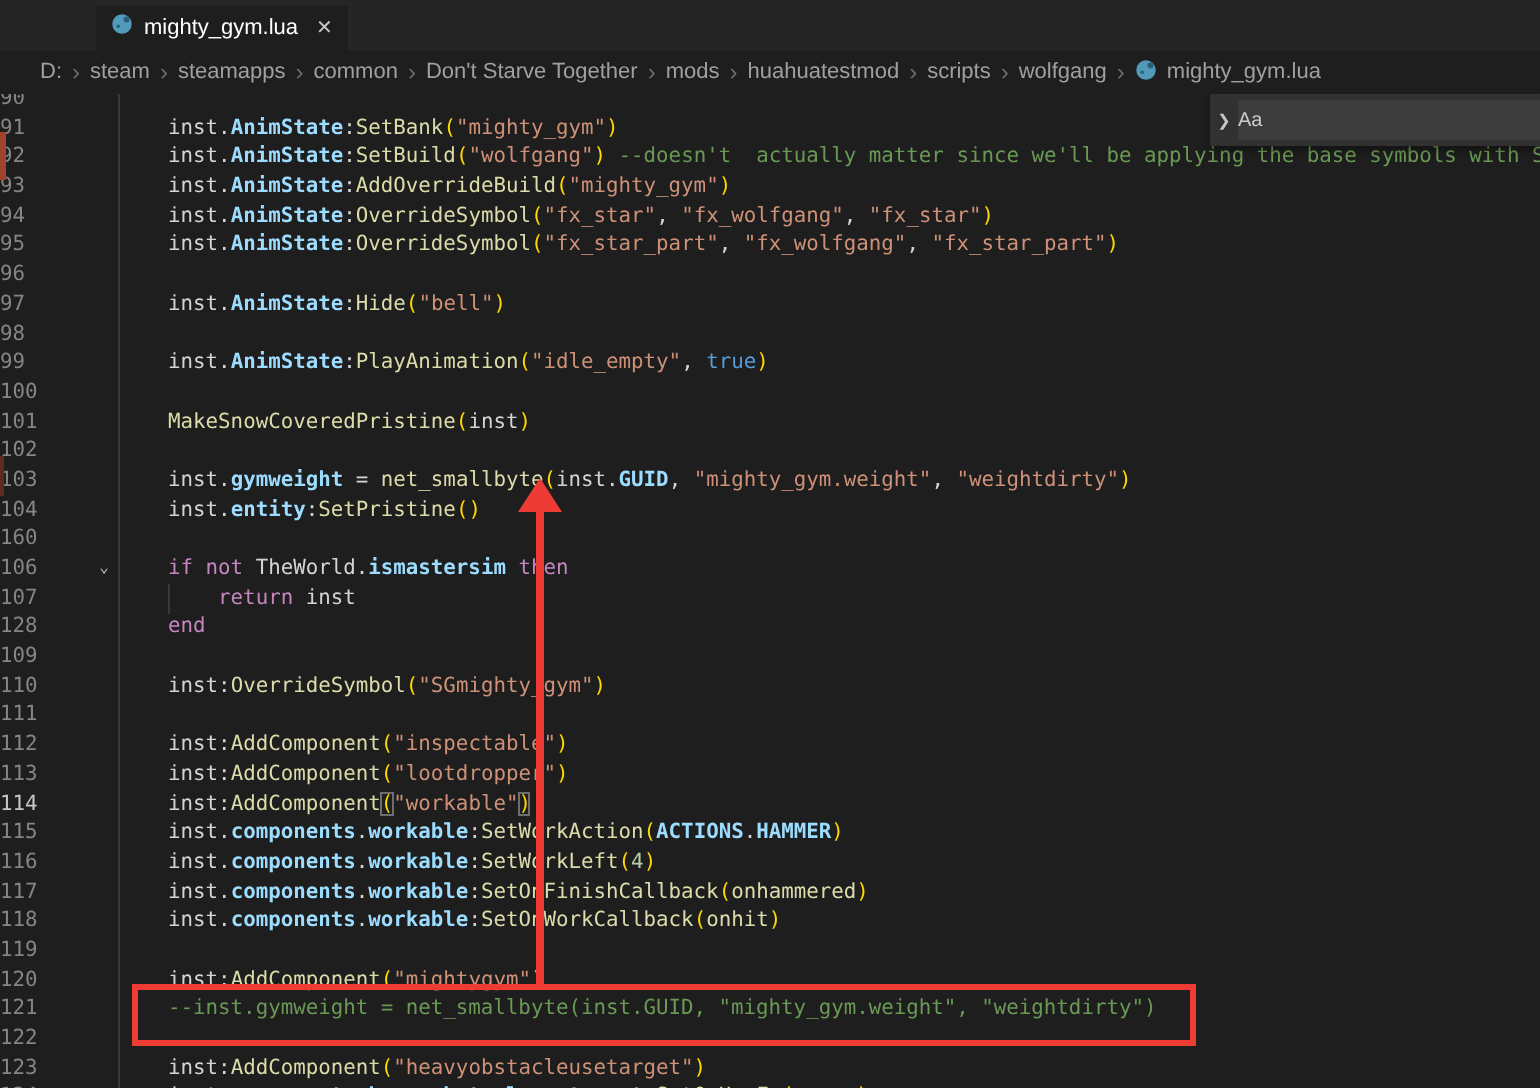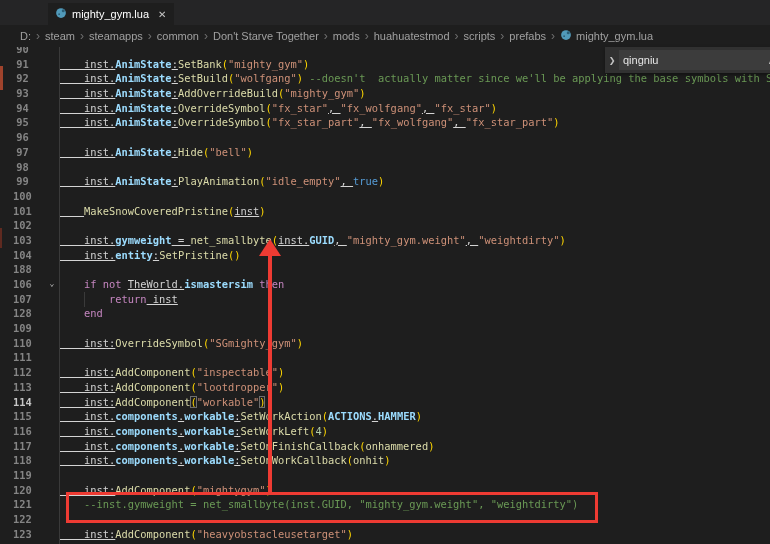--- a/index.html
+++ b/index.html
@@ -3,25 +3,25 @@
 <meta charset="utf-8">
 <style>
   * { margin:0; padding:0; box-sizing:border-box; }
   html,body { width:770px; height:544px; overflow:hidden; background:#1e1e1e; }
   body { position:relative; font-family:"Liberation Sans", sans-serif; }
 
   
   .code-area { position:absolute; left:0; top:42px; width:770px; }
   .code-line { display:flex; height:14.7px; line-height:14.7px;
                font-family:"DejaVu Sans Mono", monospace; font-size:10.4px; white-space:pre; }
-  .gutter { flex:none; width:45px; text-align:center; color:#858585;font-weight:bold; }
+  .gutter { flex:none; width:45px; text-align:left; color:#858585; }
   .code-line.active .gutter { color:#c6c6c6; }
   .fold { flex:none; width:14px; text-align:center; color:#c5c5c5; font-size:8px; }
   .code { flex:none; white-space:pre; }
-  .tk-w { color:var(--tk-w);text-decoration:underline; } .tk-p { color:var(--tk-p);font-weight:bold; } .tk-f { color:var(--tk-f); }
+  .tk-w { color:var(--tk-w); } .tk-p { color:var(--tk-p);font-weight:bold; } .tk-f { color:var(--tk-f); }
   .tk-s { color:var(--tk-s); } .tk-c { color:var(--tk-c); } .tk-k { color:var(--tk-k); }
   .tk-b { color:var(--tk-b); } .tk-n { color:var(--tk-n); } .tk-g { color:var(--tk-g); }
   .match { outline:1px solid #6e6e6e; outline-offset:-1px; }
 
   .indent-guide { position:absolute; left:59px; top:47px; height:497px; width:1px; background:#3a3a3a; }
   .indent-guide-2 { position:absolute; left:84px; top:292px; height:15px; width:1px; background:#3a3a3a; }
 
   
   .tab-bar { position:absolute; left:0; top:0; width:770px; height:25px; background:#252526; z-index:5; }
   .tab { position:absolute; left:48px; top:3px; height:22px; background:#1e1e1e;
@@ -72,21 +72,21 @@
     <div class="code-line"><span class="gutter">95</span><span class="fold"></span><span class="code"><span class="tk-w">    inst.</span><span class="tk-p">AnimState</span><span class="tk-w">:</span><span class="tk-f">OverrideSymbol</span><span class="tk-g">(</span><span class="tk-s">"fx_star_part"</span><span class="tk-w">, </span><span class="tk-s">"fx_wolfgang"</span><span class="tk-w">, </span><span class="tk-s">"fx_star_part"</span><span class="tk-g">)</span></span></div>
     <div class="code-line"><span class="gutter">96</span><span class="fold"></span><span class="code"></span></div>
     <div class="code-line"><span class="gutter">97</span><span class="fold"></span><span class="code"><span class="tk-w">    inst.</span><span class="tk-p">AnimState</span><span class="tk-w">:</span><span class="tk-f">Hide</span><span class="tk-g">(</span><span class="tk-s">"bell"</span><span class="tk-g">)</span></span></div>
     <div class="code-line"><span class="gutter">98</span><span class="fold"></span><span class="code"></span></div>
     <div class="code-line"><span class="gutter">99</span><span class="fold"></span><span class="code"><span class="tk-w">    inst.</span><span class="tk-p">AnimState</span><span class="tk-w">:</span><span class="tk-f">PlayAnimation</span><span class="tk-g">(</span><span class="tk-s">"idle_empty"</span><span class="tk-w">, </span><span class="tk-b">true</span><span class="tk-g">)</span></span></div>
     <div class="code-line"><span class="gutter">100</span><span class="fold"></span><span class="code"></span></div>
     <div class="code-line"><span class="gutter">101</span><span class="fold"></span><span class="code"><span class="tk-w">    </span><span class="tk-f">MakeSnowCoveredPristine</span><span class="tk-g">(</span><span class="tk-w">inst</span><span class="tk-g">)</span></span></div>
     <div class="code-line"><span class="gutter">102</span><span class="fold"></span><span class="code"></span></div>
     <div class="code-line"><span class="gutter">103</span><span class="fold"></span><span class="code"><span class="tk-w">    inst.</span><span class="tk-p">gymweight</span><span class="tk-w"> = </span><span class="tk-f">net_smallbyte</span><span class="tk-g">(</span><span class="tk-w">inst.</span><span class="tk-p">GUID</span><span class="tk-w">, </span><span class="tk-s">"mighty_gym.weight"</span><span class="tk-w">, </span><span class="tk-s">"weightdirty"</span><span class="tk-g">)</span></span></div>
     <div class="code-line"><span class="gutter">104</span><span class="fold"></span><span class="code"><span class="tk-w">    inst.</span><span class="tk-p">entity</span><span class="tk-w">:</span><span class="tk-f">SetPristine</span><span class="tk-g">()</span></span></div>
-    <div class="code-line"><span class="gutter">188</span><span class="fold"></span><span class="code"></span></div>
+    <div class="code-line"><span class="gutter">160</span><span class="fold"></span><span class="code"></span></div>
     <div class="code-line"><span class="gutter">106</span><span class="fold">⌄</span><span class="code"><span class="tk-k">    if not </span><span class="tk-w">TheWorld.</span><span class="tk-p">ismastersim</span><span class="tk-k"> then</span></span></div>
     <div class="code-line"><span class="gutter">107</span><span class="fold"></span><span class="code"><span class="tk-k">        return</span><span class="tk-w"> inst</span></span></div>
     <div class="code-line"><span class="gutter">128</span><span class="fold"></span><span class="code"><span class="tk-k">    end</span></span></div>
     <div class="code-line"><span class="gutter">109</span><span class="fold"></span><span class="code"></span></div>
     <div class="code-line"><span class="gutter">110</span><span class="fold"></span><span class="code"><span class="tk-w">    inst:</span><span class="tk-f">OverrideSymbol</span><span class="tk-g">(</span><span class="tk-s">"SGmighty_gym"</span><span class="tk-g">)</span></span></div>
     <div class="code-line"><span class="gutter">111</span><span class="fold"></span><span class="code"></span></div>
     <div class="code-line"><span class="gutter">112</span><span class="fold"></span><span class="code"><span class="tk-w">    inst:</span><span class="tk-f">AddComponent</span><span class="tk-g">(</span><span class="tk-s">"inspectable"</span><span class="tk-g">)</span></span></div>
     <div class="code-line"><span class="gutter">113</span><span class="fold"></span><span class="code"><span class="tk-w">    inst:</span><span class="tk-f">AddComponent</span><span class="tk-g">(</span><span class="tk-s">"lootdropper"</span><span class="tk-g">)</span></span></div>
     <div class="code-line active"><span class="gutter">114</span><span class="fold"></span><span class="code"><span class="tk-w">    inst:</span><span class="tk-f">AddComponent</span><span class="tk-g match">(</span><span class="tk-s">"workable"</span><span class="tk-g match">)</span></span></div>
     <div class="code-line"><span class="gutter">115</span><span class="fold"></span><span class="code"><span class="tk-w">    inst.</span><span class="tk-p">components</span><span class="tk-w">.</span><span class="tk-p">workable</span><span class="tk-w">:</span><span class="tk-f">SetWorkAction</span><span class="tk-g">(</span><span class="tk-p">ACTIONS</span><span class="tk-w">.</span><span class="tk-p">HAMMER</span><span class="tk-g">)</span></span></div>
@@ -144,39 +144,38 @@
     <span class="bc-sep">›</span>
     <span class="bc-item">
       <span>huahuatestmod</span>
     </span>
     <span class="bc-sep">›</span>
     <span class="bc-item">
       <span>scripts</span>
     </span>
     <span class="bc-sep">›</span>
     <span class="bc-item">
-      <span>prefabs</span>
+      <span>wolfgang</span>
     </span>
     <span class="bc-sep">›</span>
     <span class="bc-item">
       <span>
   <svg class="file-icon" viewBox="0 0 16 16" aria-hidden="true">
     <circle cx="8" cy="8" r="6.5" fill="#519aba"></circle>
     <circle cx="11" cy="5" r="2" fill="#2b5f77"></circle>
     <circle cx="5.5" cy="9.5" r="1.2" fill="#2b5f77"></circle>
   </svg>
 </span>
       <span>mighty_gym.lua</span>
     </span>
   </div>
 
 <div class="find-widget">
   <span class="find-collapse">❯</span>
   <div class="find-input-box">
-    <input class="find-input" value="qingniu" style="">
     <span class="find-opt">Aa</span>
 
   </div>
 </div>
 
 <div class="annotation-rect"></div>
 <div class="arrow-shaft"></div>
 <div class="arrow-head"></div>
 
 <div class="left-mark-1"></div>

